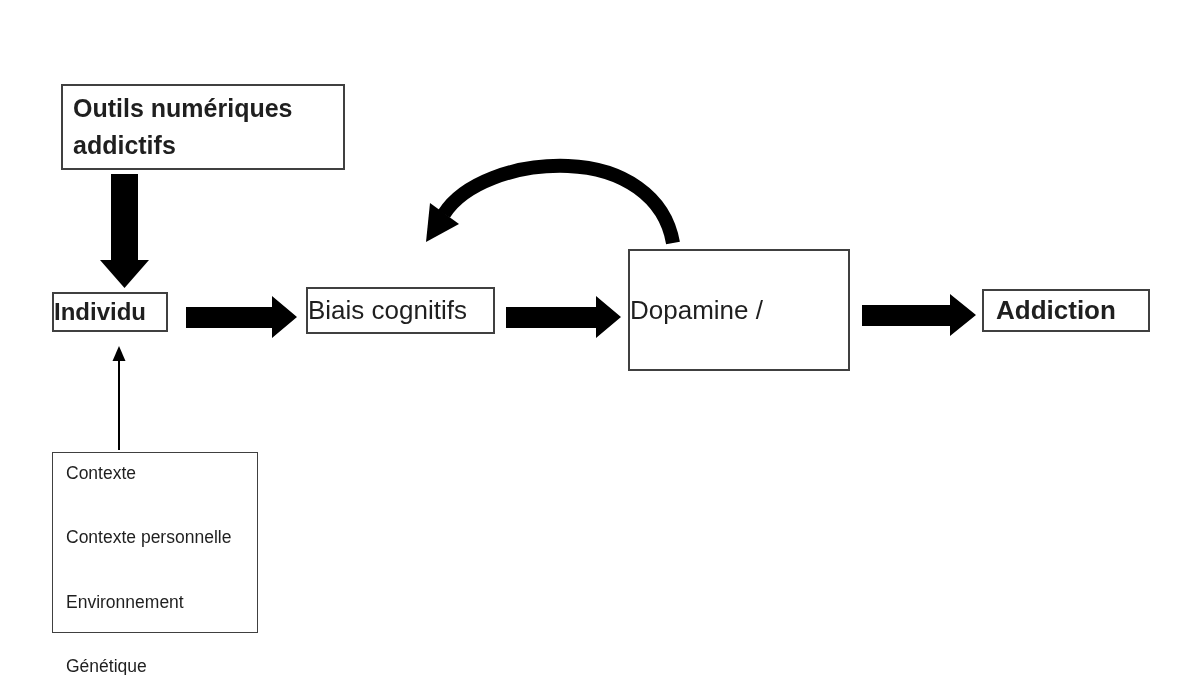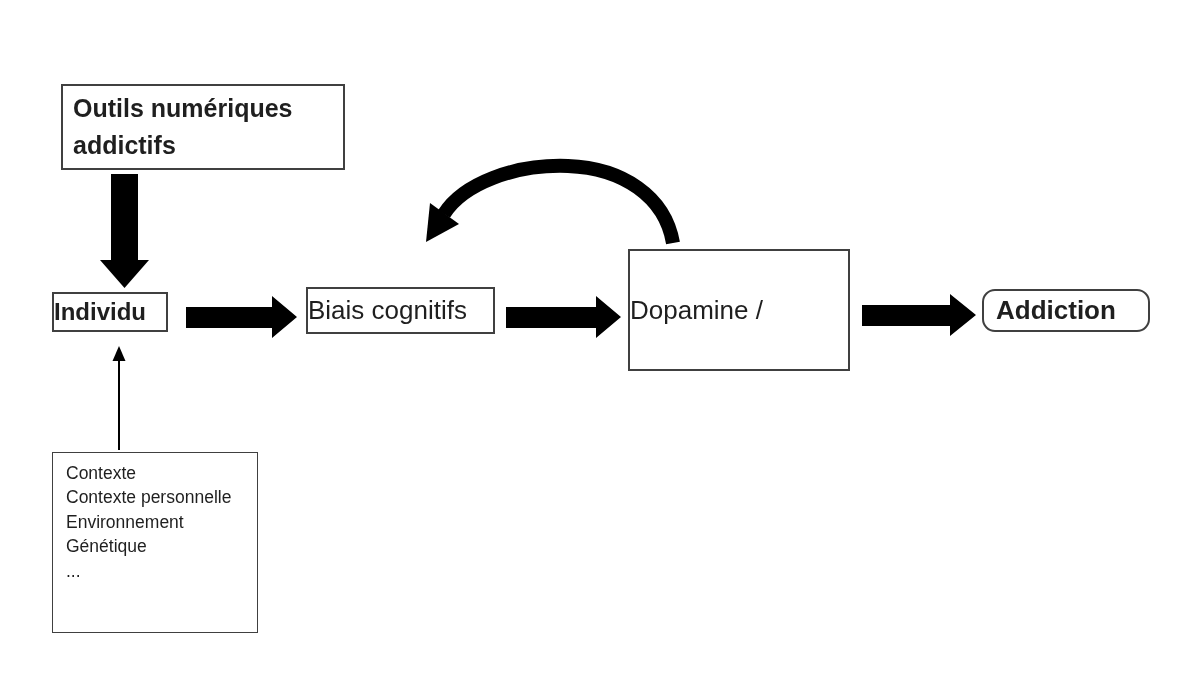--- a/index.html
+++ b/index.html
@@ -57,29 +57,29 @@
     left: 628px; top: 249px; width: 222px; height: 122px;
     font-size: 26px;
     font-weight: 400;
     line-height: 37px;
   }
   .node-addiction {
     left: 982px; top: 289px; width: 168px; height: 43px;
     font-size: 26px;
     padding-left: 12px;
     justify-content: center;
-    border-radius: 13px;
   }
   .node-facteurs {
     left: 52px; top: 452px; width: 206px; height: 181px;
     padding: 8px 4px 4px 13px;
     font-size: 17.5px;
     line-height: 24.4px;
     justify-content: flex-start;
     border-width: 1.5px;
+    gap: 40px;
   }
   .node-facteurs .line { display: block; white-space: nowrap; }
 </style>
 </head>
 <body>
 
 <div class="canvas">
 
   <svg class="arrows" viewBox="0 0 1200 675" xmlns="http://www.w3.org/2000/svg">
 

